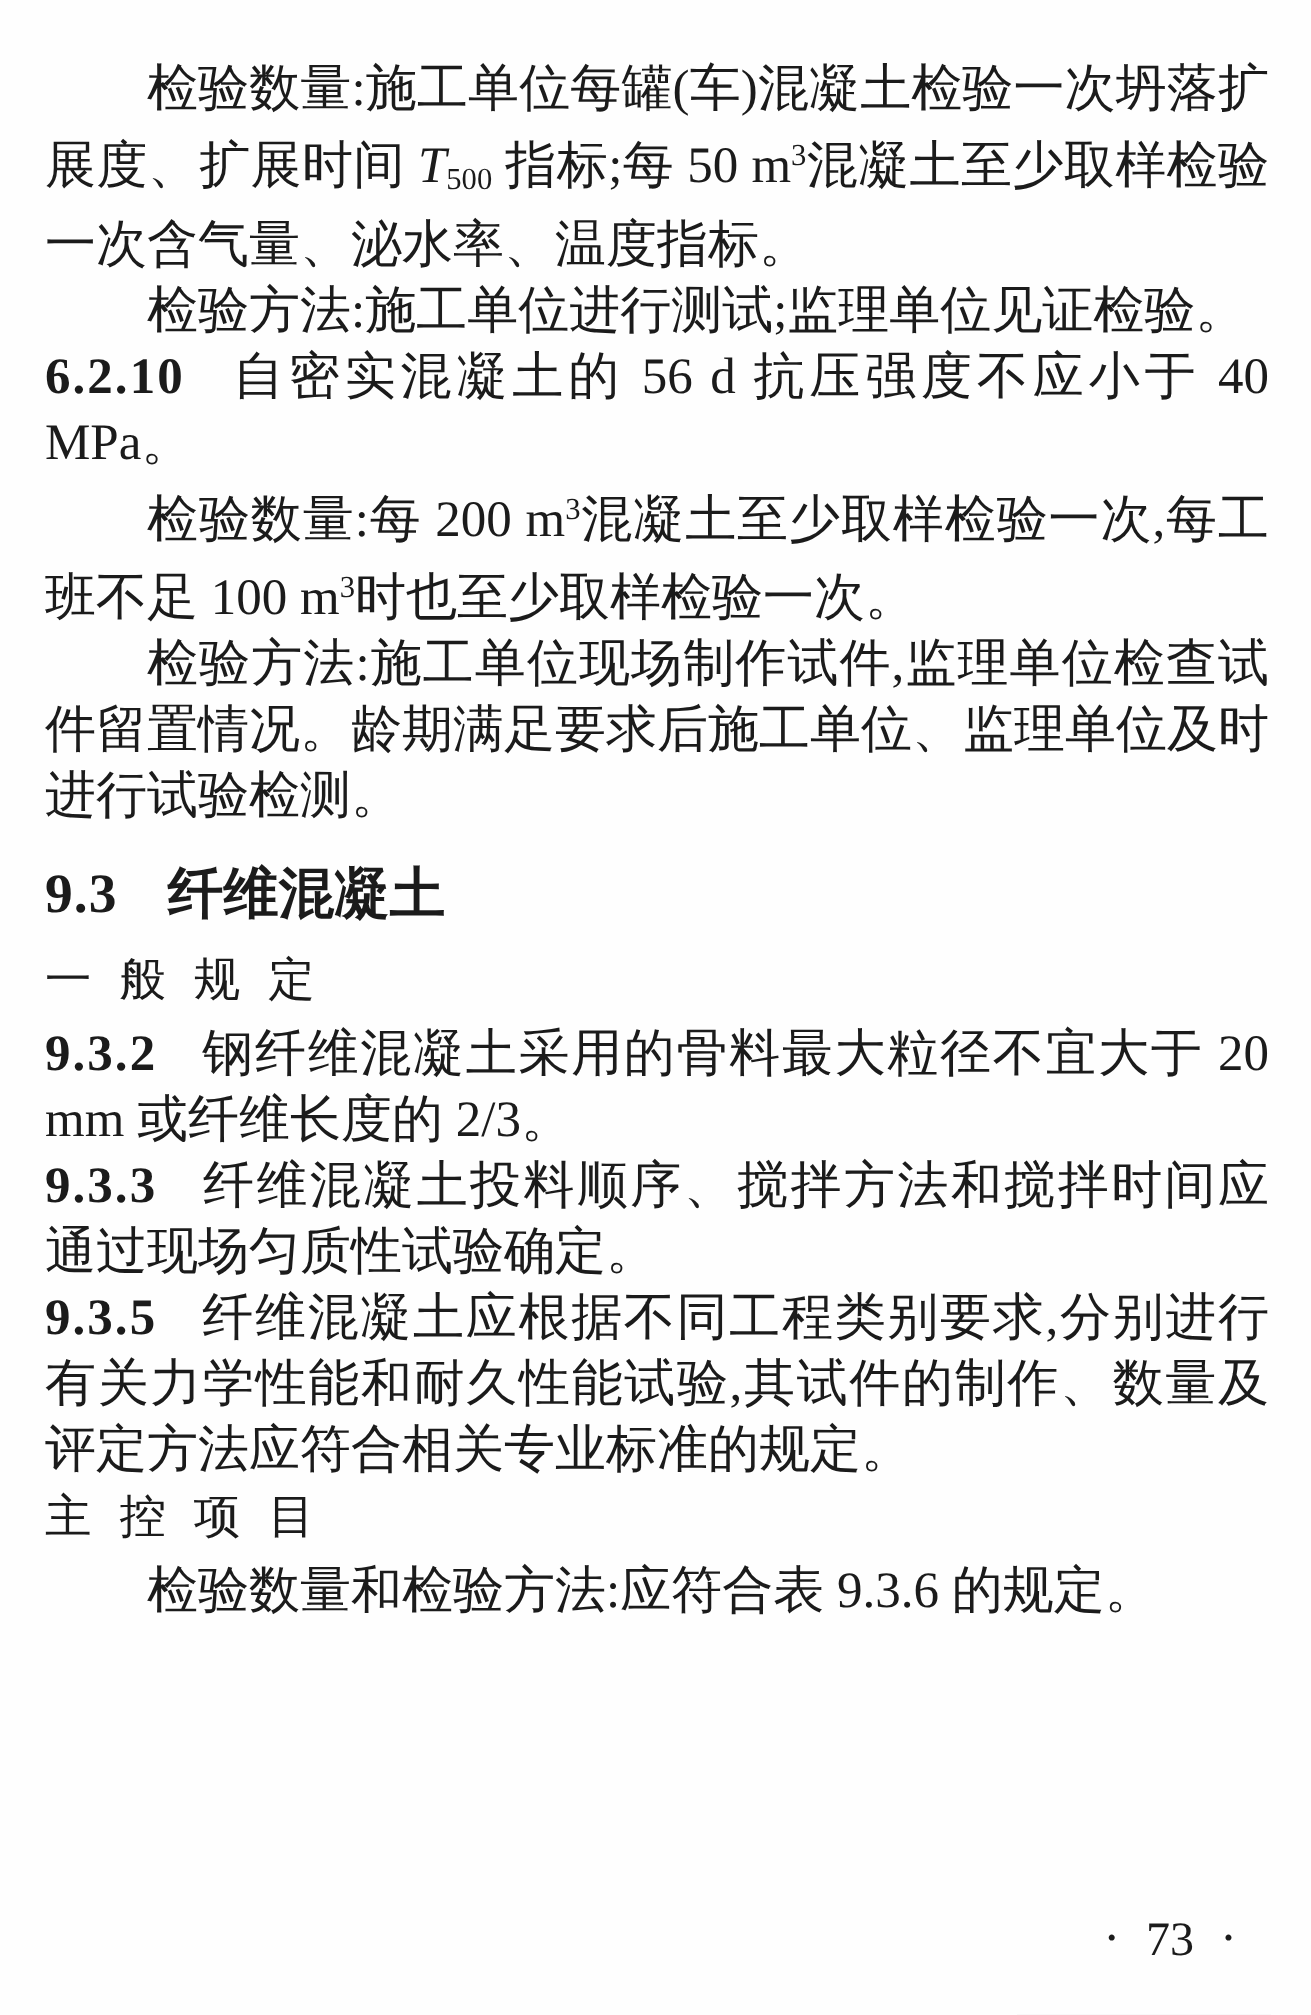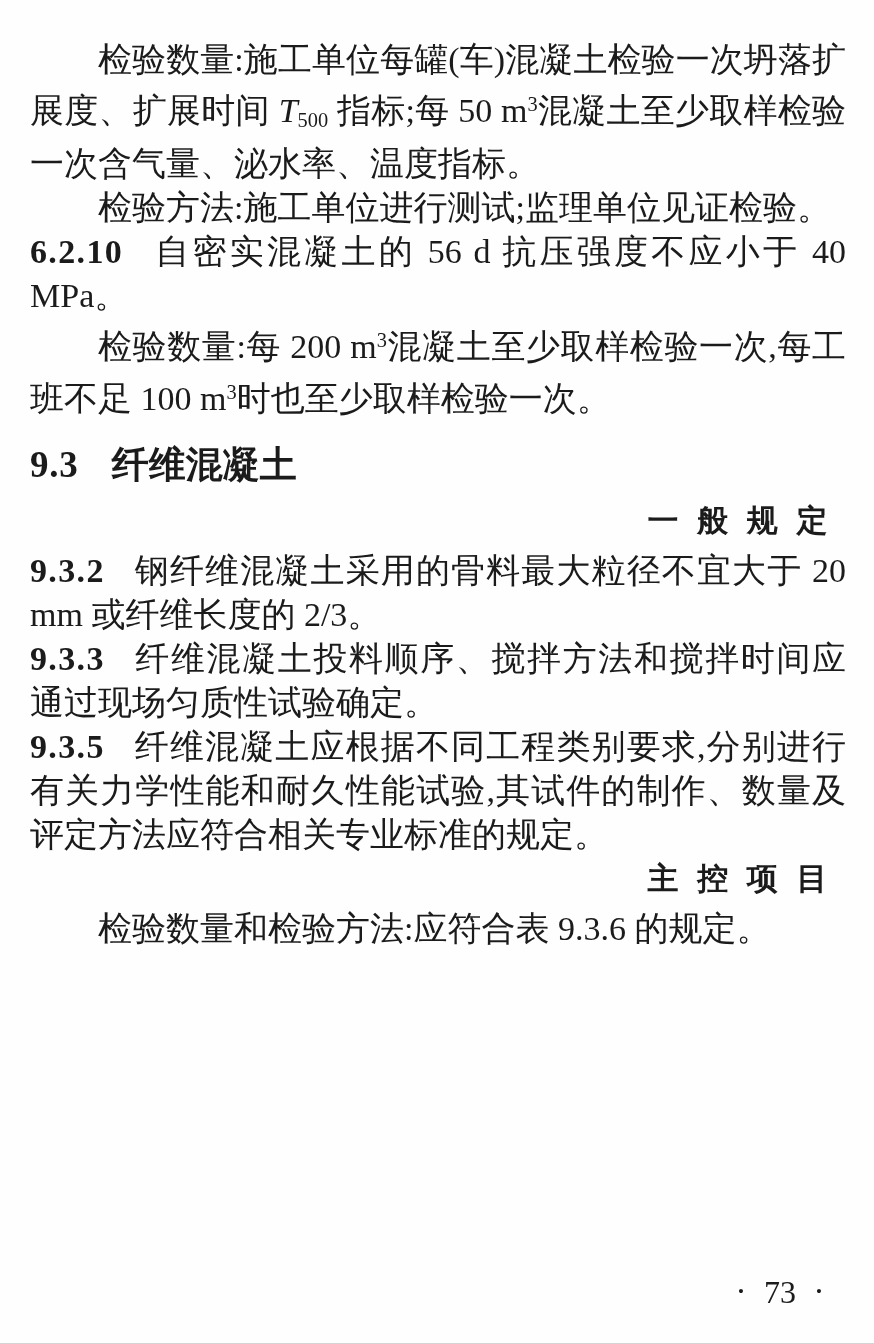--- a/index.html
+++ b/index.html
@@ -42,26 +42,25 @@
     text-indent: 0;
     font-weight: bold;
     font-size: 37px;
     line-height: 48px;
     margin-top: 20px;
     margin-bottom: 10px;
   }
   .heading .num { margin-right: 0.9em; letter-spacing: 0.02em; }
   
   .subheading {
-    text-align: right;
+    text-align: left;
     text-indent: 0;
     font-size: 31px;
     letter-spacing: 0.6em;
     margin-bottom: 6px;
-    font-weight: bold;
   }
   .var { font-style: italic; }
   .sub {
     font-size: 0.60em;
     vertical-align: -0.25em;
     letter-spacing: 0;
   }
   .sup {
     font-size: 0.60em;
     vertical-align: 0.55em;
@@ -85,20 +84,21 @@
 </style>
 </head>
 <body>
 
 <div class="page">
   <div class="content">
       <div class="block para"><span>检验数量:施工单位每罐(车)混凝土检验一次坍落扩展度、扩展时间 </span><span class="var">T</span><span class="sub">500</span><span> 指标;每 50 m</span><span class="sup">3</span><span>混凝土至少取样检验一次含气量、泌水率、温度指标。</span></div>
       <div class="block para"><span>检验方法:施工单位进行测试;监理单位见证检验。</span></div>
       <div class="block clause"><span class="num">6.2.10</span><span>自密实混凝土的 56 d 抗压强度不应小于 40 MPa。</span></div>
       <div class="block para"><span>检验数量:每 200 m</span><span class="sup">3</span><span>混凝土至少取样检验一次,每工班不足 100 m</span><span class="sup">3</span><span>时也至少取样检验一次。</span></div>
+      <div class="block para"><span>检验方法:施工单位现场制作试件,监理单位检查试件留置情况。龄期满足要求后施工单位、监理单位及时进行试验检测。</span></div>
       <div class="block heading"><span class="num">9.3</span><span>纤维混凝土</span></div>
       <div class="block subheading"><span>一般规定</span></div>
       <div class="block clause"><span class="num">9.3.2</span><span>钢纤维混凝土采用的骨料最大粒径不宜大于 20 mm 或纤维长度的 2/3。</span></div>
       <div class="block clause"><span class="num">9.3.3</span><span>纤维混凝土投料顺序、搅拌方法和搅拌时间应通过现场匀质性试验确定。</span></div>
       <div class="block clause"><span class="num">9.3.5</span><span>纤维混凝土应根据不同工程类别要求,分别进行有关力学性能和耐久性能试验,其试件的制作、数量及评定方法应符合相关专业标准的规定。</span></div>
       <div class="block subheading"><span>主控项目</span></div>
       <div class="block para"><span>检验数量和检验方法:应符合表 9.3.6 的规定。</span></div>
     </div>
   <div class="footer">
     <span class="dot">•</span>

